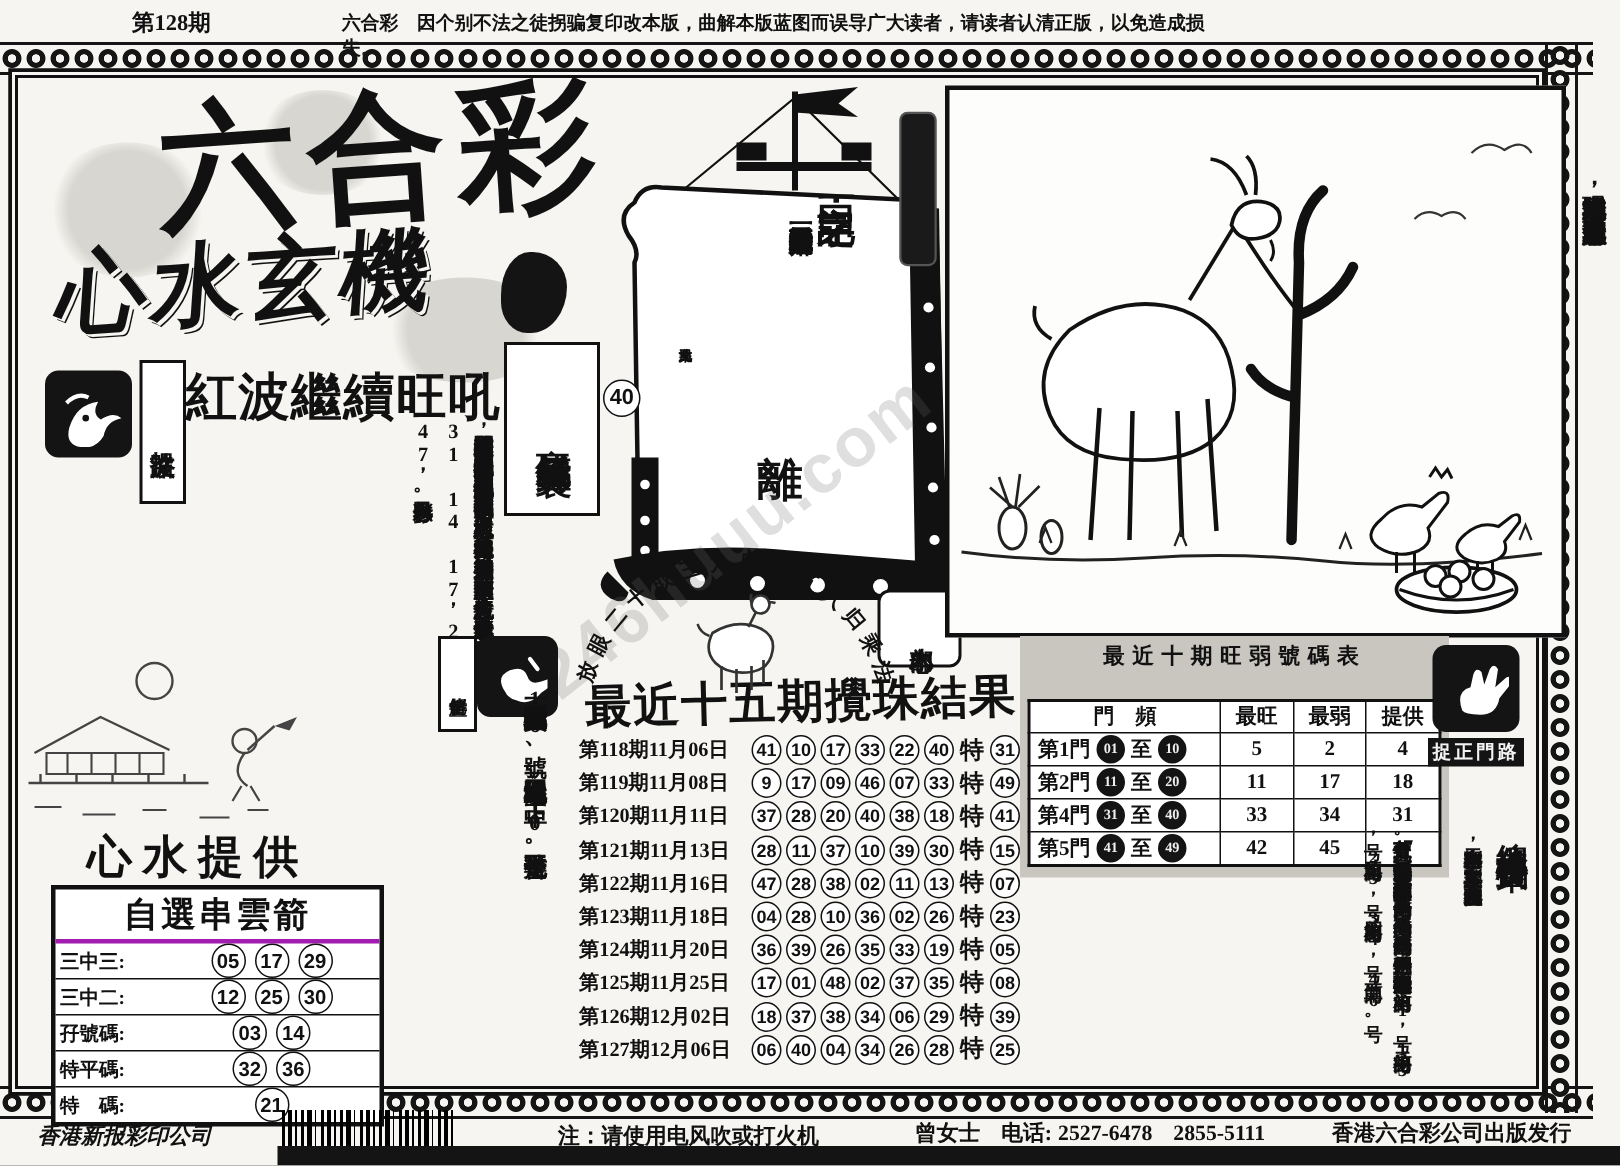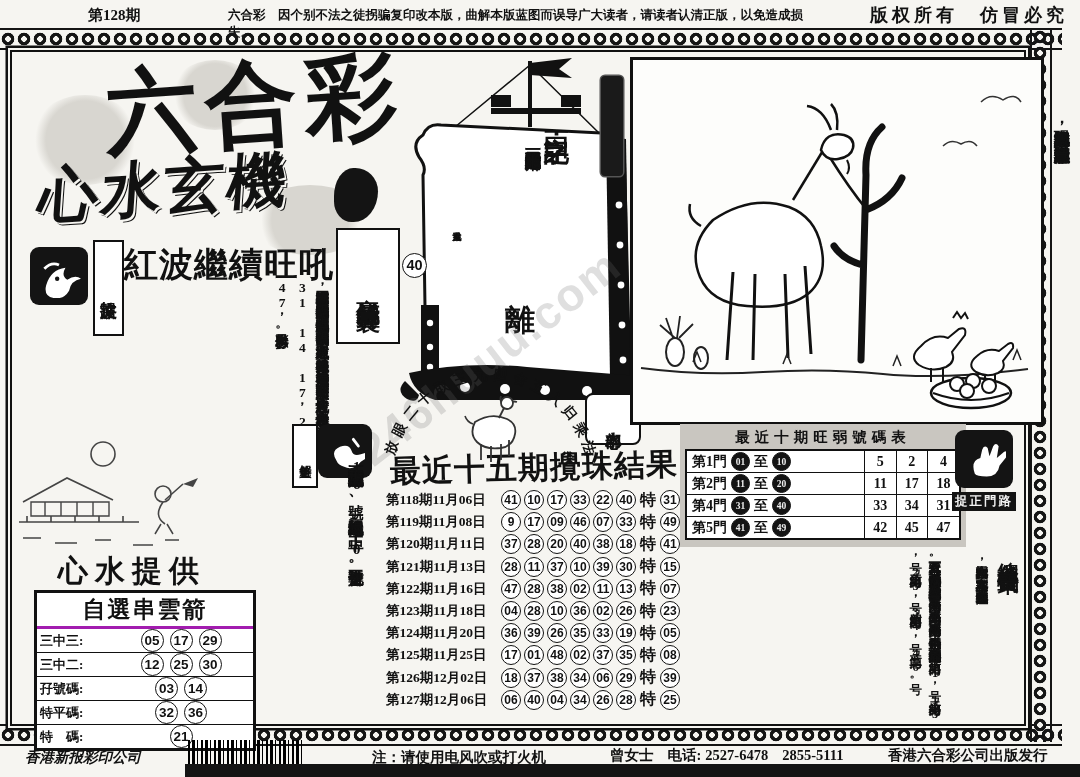--- a/index.html
+++ b/index.html
@@ -41,21 +41,21 @@
   
   #heart-table{width:216px;border:3px solid #111;background:#fff;}
   #heart-head{font-size:23px;font-weight:900;text-align:center;border-bottom:3px solid #a21caf;
               letter-spacing:2px;padding:1px 0;}
   .h-row{display:flex;align-items:center;border-top:1.6px solid #111;height:23px;padding:0 3px;}
   .h-row:first-of-type{border-top:none;}
   .h-label{font-size:13px;font-weight:900;width:72px;white-space:nowrap;}
   .h-nums{display:flex;gap:6px;flex:1;justify-content:center;}
   
   #hotcold-wrap{background:#c9c6c0;padding:4px 5px 7px 5px;}
-  #hotcold-title{font-size:14.5px;font-weight:900;letter-spacing:5px;text-align:center;margin-bottom:2px;}
+  #hotcold-title{font-size:14.5px;font-weight:900;letter-spacing:5px;text-align:center;margin-bottom:19px;}
   #hotcold-table{border-collapse:collapse;background:#fff;border:2.5px solid #111;width:276px;}
   #hotcold-table td,#hotcold-table th{border:1.8px solid #111;font-size:14px;text-align:center;
        padding:1px 2px;font-weight:900;}
   .gate-cell{display:flex;align-items:center;gap:4px;justify-content:flex-start;padding-left:3px;font-weight:900;}
   
   .stamp-icon{background:#141414;border-radius:9px;display:flex;align-items:center;justify-content:center;}
   .stamp-label-v{border:2px solid #111;background:#fff;display:flex;align-items:center;justify-content:center;
       font-weight:900;}
   #seal-inner{border:2.5px solid #111;border-radius:8px;display:flex;align-items:center;justify-content:center;
       font-weight:900;font-size:16px;background:#fff;}
@@ -70,21 +70,20 @@
   .arc-ch{position:absolute;font-size:14px;font-weight:bold;}
   svg{display:block;}
 </style>
 </head>
 <body>
 
 <div id="page">
 
   <div class="abs hdr" style="left:88px;top:6px;font-size:15px;">第128期</div>
   <div class="abs" style="left:228px;top:7px;font-size:12.5px;width:590px;font-weight:bold;">六合彩　因个别不法之徒拐骗复印改本版，曲解本版蓝图而误导广大读者，请读者认清正版，以免造成损失。</div>
-  <div class="abs hdr" style="left:870px;top:3px;font-size:18px;letter-spacing:4px;">版权所有　仿冒必究</div>
 
   <div class="abs chain chain-h" style="left:0;top:28px;width:1062px;"></div>
   <div class="abs chain chain-h" style="left:0;top:724px;width:1062px;"></div>
   <div class="abs chain chain-v" style="left:1030px;top:28px;height:714px;"></div>
   <div class="abs vtext" style="left:1051px;top:118px;height:540px;font-size:16px;font-weight:bold;">近期市場上出現偽造此版，現以改版請彩民們注意</div>
 
   <div class="abs" id="main-box"></div>
 
   <div class="abs cloud" style="left:30px;top:95px;width:110px;height:90px;"></div>
   <div class="abs cloud" style="left:170px;top:60px;width:90px;height:70px;"></div>
@@ -351,20 +350,26 @@
         <span class="circ n20">28</span>
         <span class="r-te">特</span>
         <span class="circ n20">25</span>
       </div>
     </div>
 
   <div class="abs" id="hotcold-wrap" style="left:680px;top:424px;">
     <div id="hotcold-title">最近十期旺弱號碼表</div>
     <table id="hotcold-table">
       <tbody id="hotcold-body">
+        <tr>
+          <th style="width:128px;">門　頻</th>
+          <th style="width:48px;">最旺</th>
+          <th style="width:48px;">最弱</th>
+          <th style="width:48px;">提供</th>
+        </tr>
       <tr>
             <td>
               <span class="gate-cell">
                 <span>第1門</span>
                 <span class="circ dark">01</span>
                 <span>至</span>
                 <span class="circ dark">10</span>
               </span>
             </td>
             <td>5</td>

